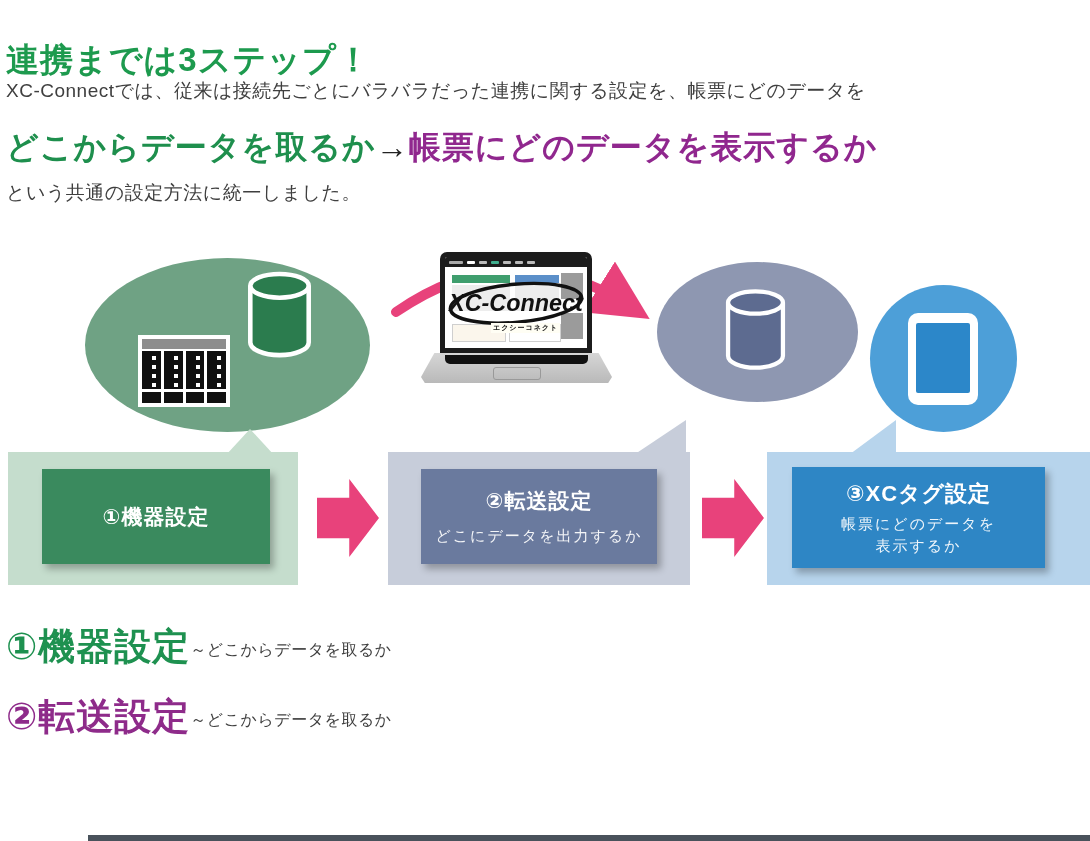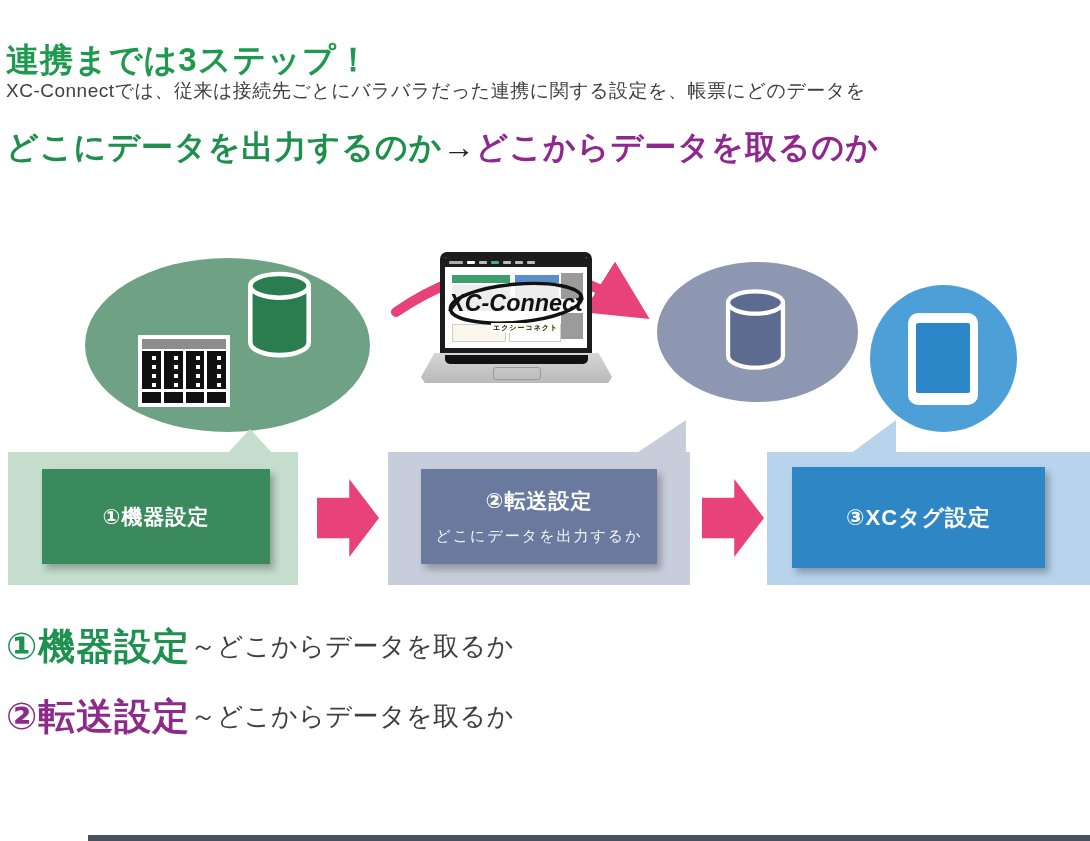--- a/index.html
+++ b/index.html
@@ -74,37 +74,38 @@
   .inner-3 .step-title{font-size:22px;}
   .step-sub{font-size:15px;color:rgba(255,255,255,.92);letter-spacing:2px;white-space:pre-line;line-height:1.45;}
   .block-arrow{top:479px;width:62px;height:78px;background:#e8427b;
      clip-path:polygon(0 24%,52% 24%,52% 0,100% 50%,52% 100%,52% 76%,0 76%);}
   .arrow-a{left:317px;}
   .arrow-b{left:702px;}
 
   
   .legend-row{left:6px;white-space:nowrap;}
   .legend-row .big{font-size:37px;font-weight:800;letter-spacing:1px;vertical-align:-4px;}
-  .legend-row .desc{font-size:26px;color:#3f3f3f;letter-spacing:.5px;}
+  .legend-row .desc{font-size:16px;color:#3f3f3f;letter-spacing:.5px;}
   .lg1{top:622px;}.lg1 .big{color:#1e9150;}
   .lg2{top:692px;}.lg2 .big{color:#8e2b8a;}
   .lg3{top:758px;}.lg3 .big{color:#1b6fb5;}
 
   .bottom-divider{left:88px;top:835px;width:1002px;height:6px;background:#49525b;}
 </style>
 </head>
 <body>
 
 <div class="canvas">
 
   <h1 class="abs page-title">連携までは3ステップ！</h1>
   <div class="abs intro">XC-Connectでは、従来は接続先ごとにバラバラだった連携に関する設定を、帳票にどのデータを</div>
   <div class="abs flow-line">
-    <span class="flow-source">どこにデータを出力するのか</span><span class="flow-arrow">→</span><span class="flow-dest">どこからデータを取るのか</span>
-  </div>
+    <span class="flow-source">どこからデータを取るか</span><span class="flow-arrow">→</span><span class="flow-dest">帳票にどのデータを表示するか</span>
+  </div>
+  <div class="abs outro">という共通の設定方法に統一しました。</div>
 
   <svg class="abs curve-arrow" viewBox="0 0 276 96">
     <defs>
       <marker id="ah" markerWidth="6" markerHeight="6" refX="3.2" refY="3" orient="auto">
         <path d="M0,0 L6,3 L0,6 Z" fill="#e8427b"></path>
       </marker>
     </defs>
     <path d="M 18 72 Q 134 -8 248 64" fill="none" stroke="#e8427b" stroke-width="10" stroke-linecap="round" marker-end="url(#ah)"></path>
   </svg>
 
@@ -192,20 +193,22 @@
       <div class="step-title">②転送設定</div>
       <div class="step-sub">どこにデータを出力するか</div>
     </div>
   </div>
 
   <div class="abs block-arrow arrow-b"></div>
 
   <div class="abs step-outer outer-3">
     <div class="step-inner inner-3">
       <div class="step-title">③XCタグ設定</div>
+      <div class="step-sub">帳票にどのデータを
+表示するか</div>
     </div>
   </div>
 
   <div class="abs legend-row lg1">
     <span class="big">①機器設定</span><span class="desc">～どこからデータを取るか</span>
   </div>
   <div class="abs legend-row lg2">
     <span class="big">②転送設定</span><span class="desc">～どこからデータを取るか</span>
   </div>
 

